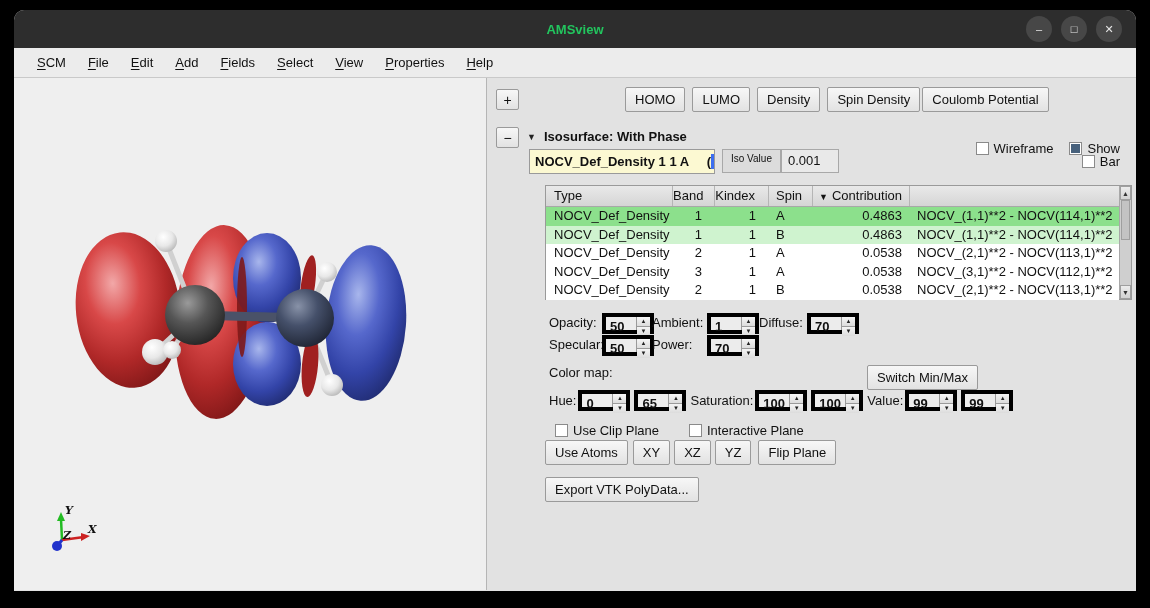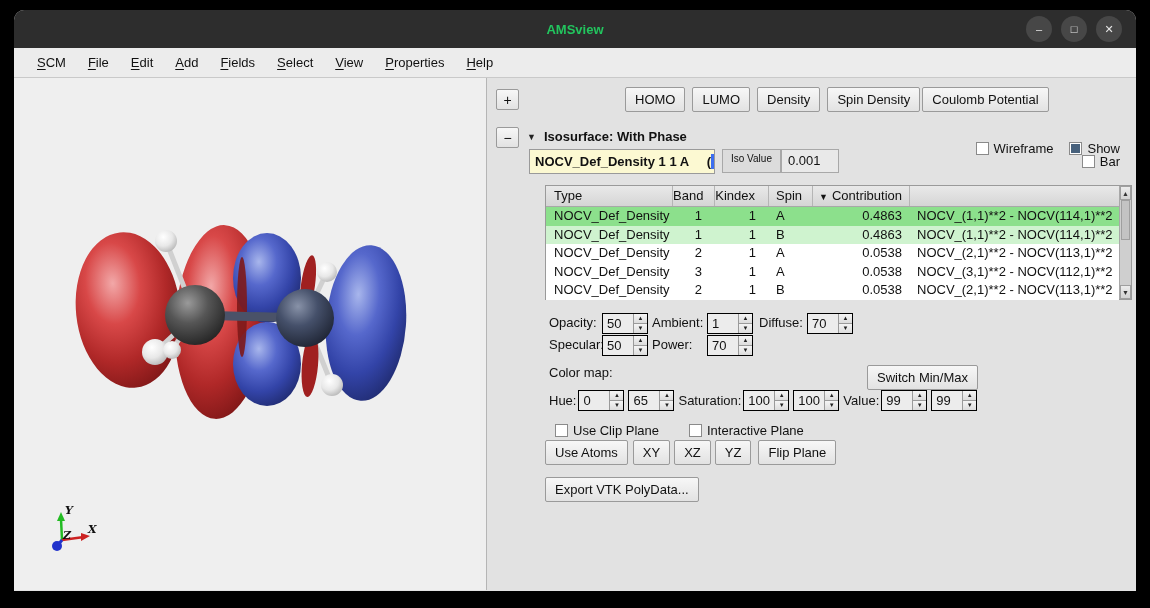--- a/index.html
+++ b/index.html
@@ -26,21 +26,21 @@
   .rightpanel { position:relative; flex:1; background:#e2e2e2; font-size:13px; color:#111; }
   
   .btn { display:inline-flex; align-items:center; justify-content:center;
          background:linear-gradient(#f7f7f7,#e2e2e2); border:1px solid #9a9a9a;
          border-radius:2px; font-size:13px; color:#111; padding:0 9px; height:25px; }
   .sqbtn { position:absolute; width:23px; height:21px; font-size:14px; padding:0; }
   .cb { display:inline-block; width:13px; height:13px; background:#fff;
         border:1px solid #8a8a8a; vertical-align:-2px; }
   .cb.checked { background:var(--show_check); box-shadow:inset 0 0 0 1px #fff; }
   .cb-label { margin-left:5px; font-size:13px; }
-  .spin { display:inline-flex; height:21px; border:1px solid #000000; background:#ececec; }
+  .spin { display:inline-flex; height:21px; border:4px solid #000000; background:#ececec;font-weight:bold; }
   .spin-val { width:30px; padding:2px 3px 0 4px; font-size:13px; background:#ececec; }
   .spin-col { width:14px; display:flex; flex-direction:column; border-left:1px solid #9a9a9a; }
   .spin-b { flex:1; font-size:6px; line-height:9px; text-align:center; color:#222;
             background:linear-gradient(#f5f5f5,#dcdcdc); }
   .spin-b.up { border-bottom:1px solid #9a9a9a; }
   .field-label { display:inline-block; background:#dcdcdc; border:1px solid #a8a8a8;
                  height:24px; padding:3px 8px 0 8px; font-size:10px; }
   .field-input { display:inline-block; background:#e9e9e9; border:1px solid #a8a8a8;
                  height:24px; padding:3px 6px 0 6px; font-size:13px; }
   

